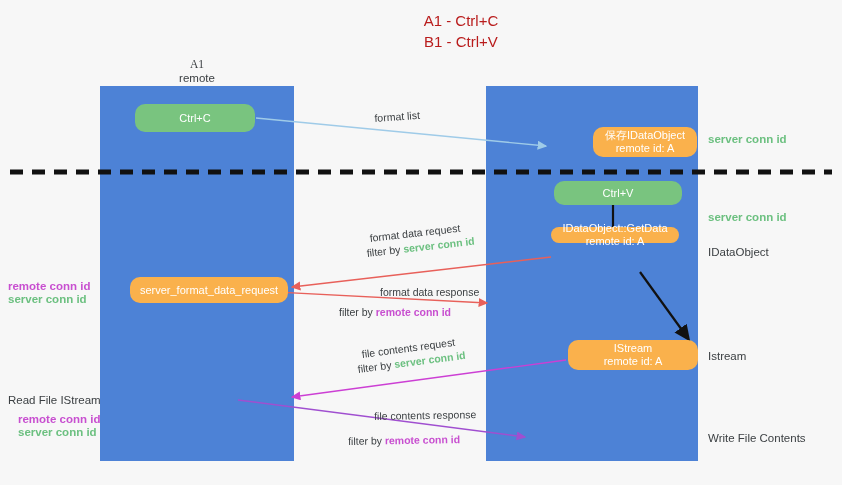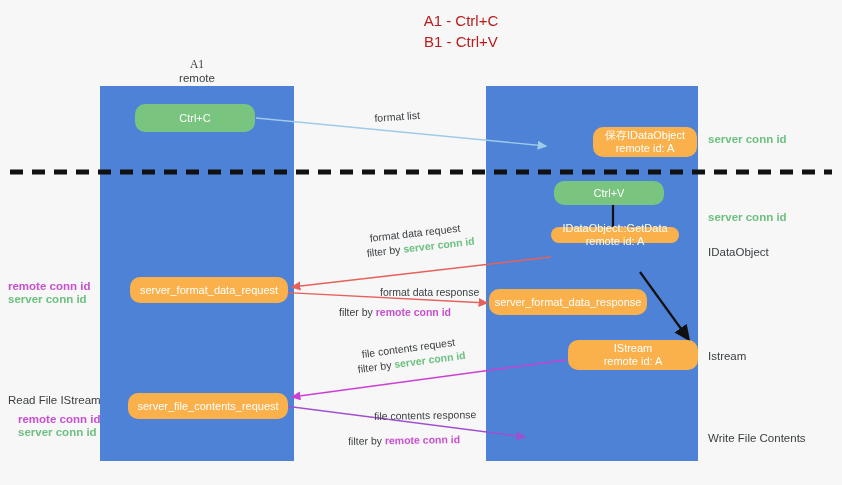--- a/index.html
+++ b/index.html
@@ -93,41 +93,35 @@
   </svg>
 
   <div class="box green" style="left:135px;top:104px;width:120px;height:28px;">
     <span>Ctrl+C</span>
   </div>
 
   <div class="box orange" style="left:130px;top:277px;width:158px;height:26px;">
     <span>server_format_data_request</span>
   </div>
 
-  <div class="box orange" style="left:128px;top:393px;width:160px;height:26px;">
-    <span>server_file_contents_request</span>
-  </div>
 
   <div class="box orange" style="left:553px;top:127px;width:104px;height:30px;margin-left:40px;">
     <span>保存IDataObject</span>
     <span class="l2">remote id: A</span>
   </div>
 
-  <div class="box green" style="left:554px;top:181px;width:110px;height:24px;">
+  <div class="box green" style="left:554px;top:181px;width:128px;height:24px;">
     <span>Ctrl+V</span>
   </div>
 
   <div class="box orange" style="left:551px;top:227px;width:128px;height:16px;">
     <span>IDataObject::GetData</span>
     <span class="l2">remote id: A</span>
   </div>
 
-  <div class="box orange" style="left:489px;top:289px;width:158px;height:26px;">
-    <span>server_format_data_response</span>
-  </div>
 
   <div class="box orange" style="left:568px;top:340px;width:130px;height:30px;">
     <span>IStream</span>
     <span class="l2">remote id: A</span>
   </div>
 
 
   <div class="sidelabel green" style="left:708px;top:132px;">server conn id</div>
   <div class="sidelabel green" style="left:708px;top:210px;">server conn id</div>
   <div class="sidelabel" style="left:708px;top:245px;">IDataObject</div>

